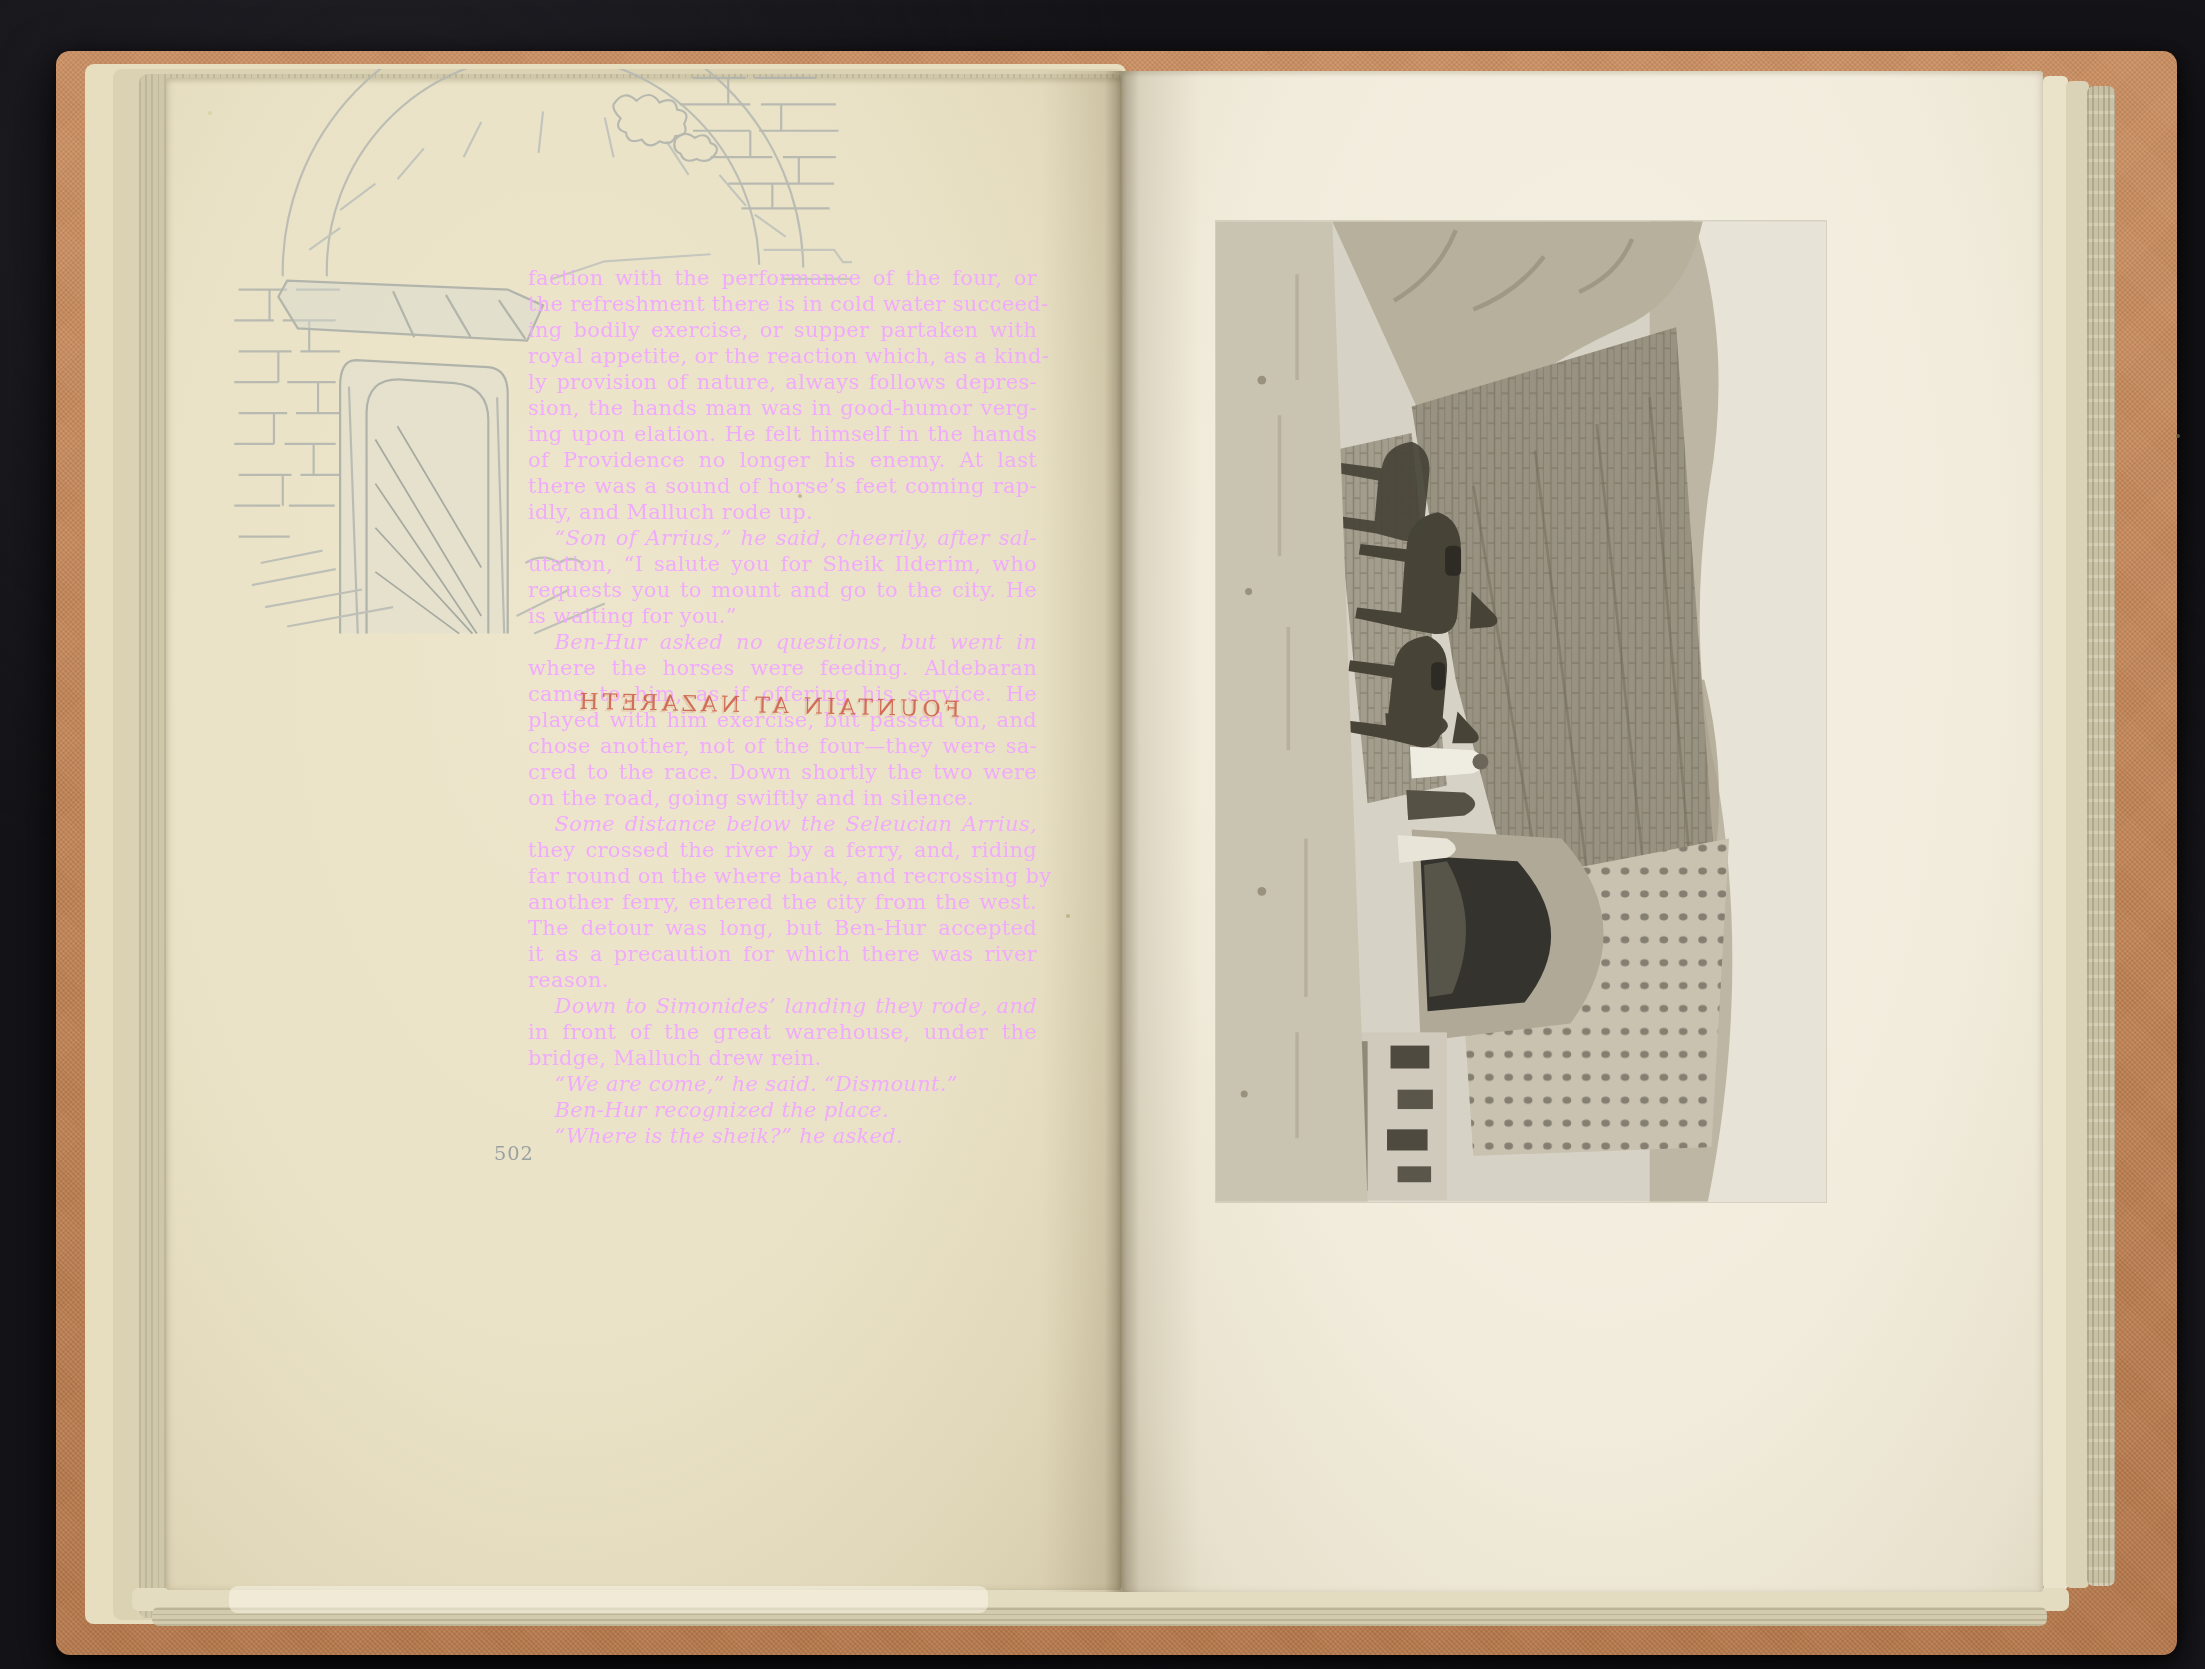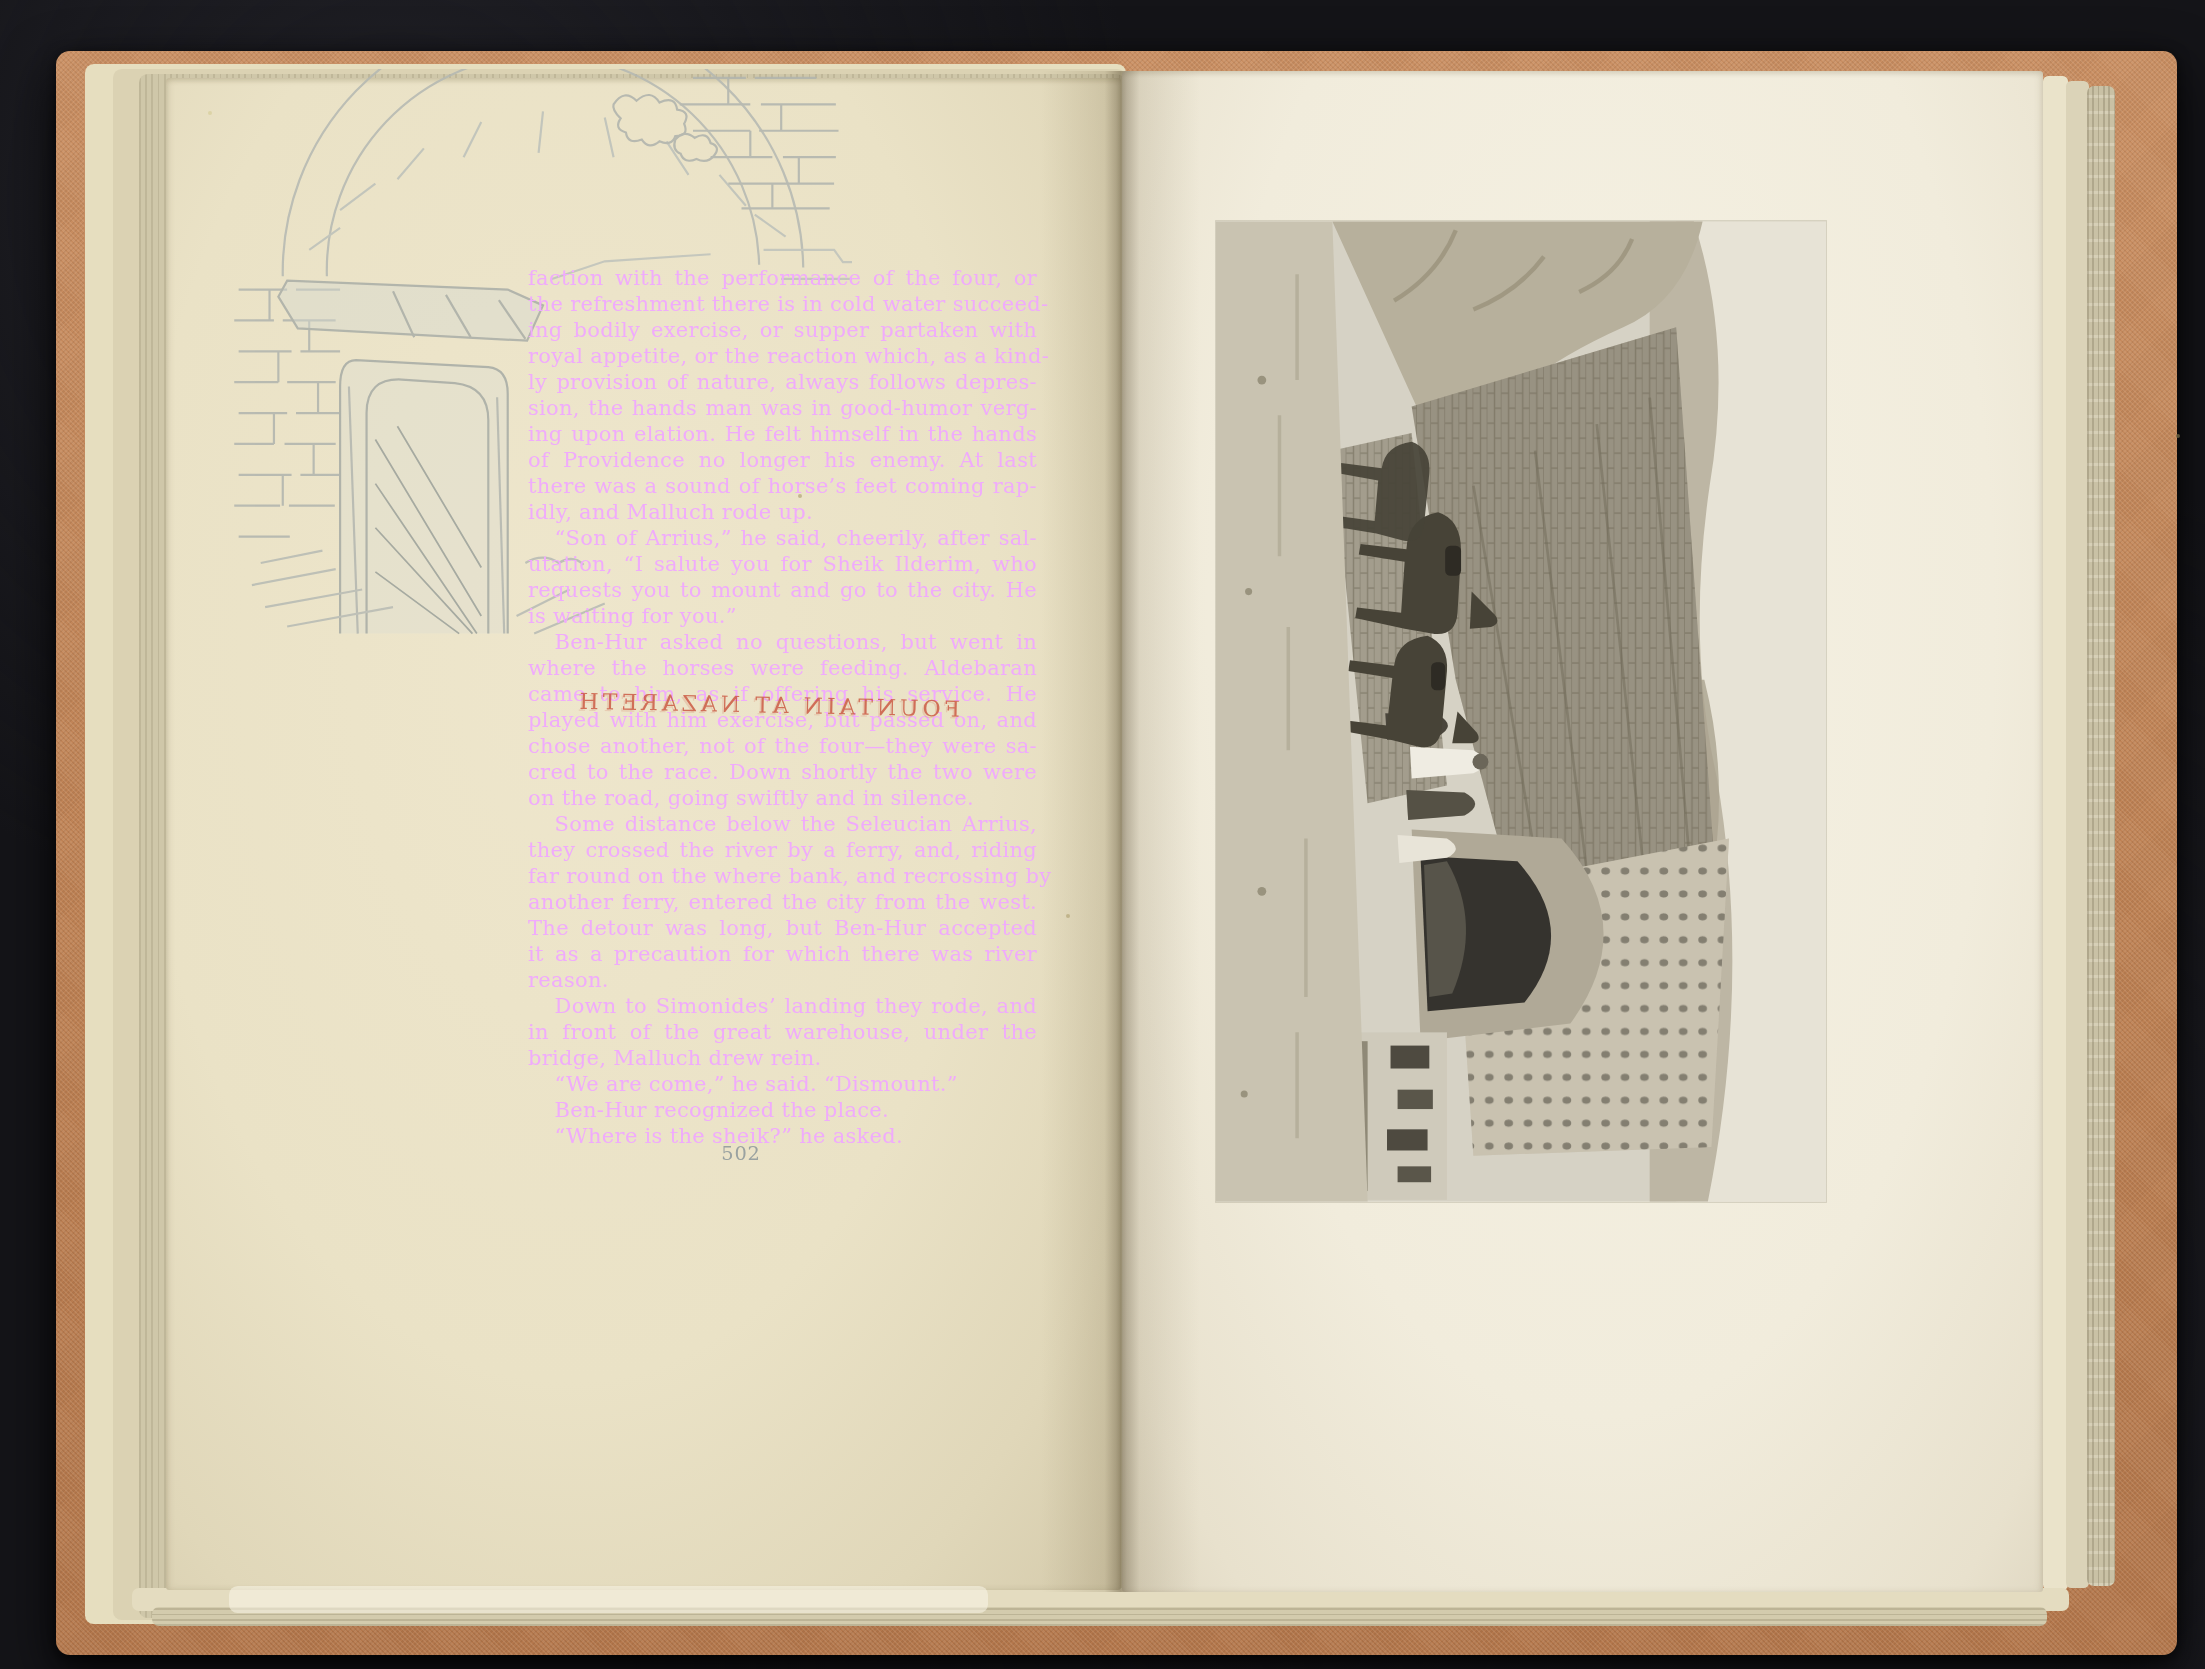--- a/index.html
+++ b/index.html
@@ -56,23 +56,23 @@
       rgba(75,62,35,.42) 50%, rgba(110,95,60,.14) 62%, rgba(110,95,60,0) 100%);
   }
   .speck{width:4.4px;height:4.4px;border-radius:50%;background:#b9ab7f;opacity:.8;}
   
   .textblock{left:528px;top:265px;width:509px;color:#f0abfc;}
   .bline{
     font-size:21px;line-height:26px;letter-spacing:0.3px;
     text-align:justify;text-align-last:justify;white-space:nowrap;
   }
   .bline.end{text-align-last:left;}
-  .bline.ind{text-indent:26.5px;}
+  .bline.ind{text-indent:26.5px;font-style:italic;}
   .pagenum{
-    left:494px;top:1142px;width:494px;text-align:center;
+    left:494px;top:1142px;width:494px;text-align:left;
     font-size:19.4px;color:#9aa2a1;letter-spacing:0.9px;
   }
   .offsetCaption{
     left:607px;top:693px;width:353px;text-align:center;
     color:#c94e38;font-size:22px;letter-spacing:4px;opacity:.78;
     transform:scaleX(-1) rotate(-1.2deg);transform-origin:50% 50%;
     text-shadow:1.8px 1.8px 0 rgba(201,78,56,.22);
     white-space:nowrap;
   }
   .engraving{left:234px;top:69px;}

